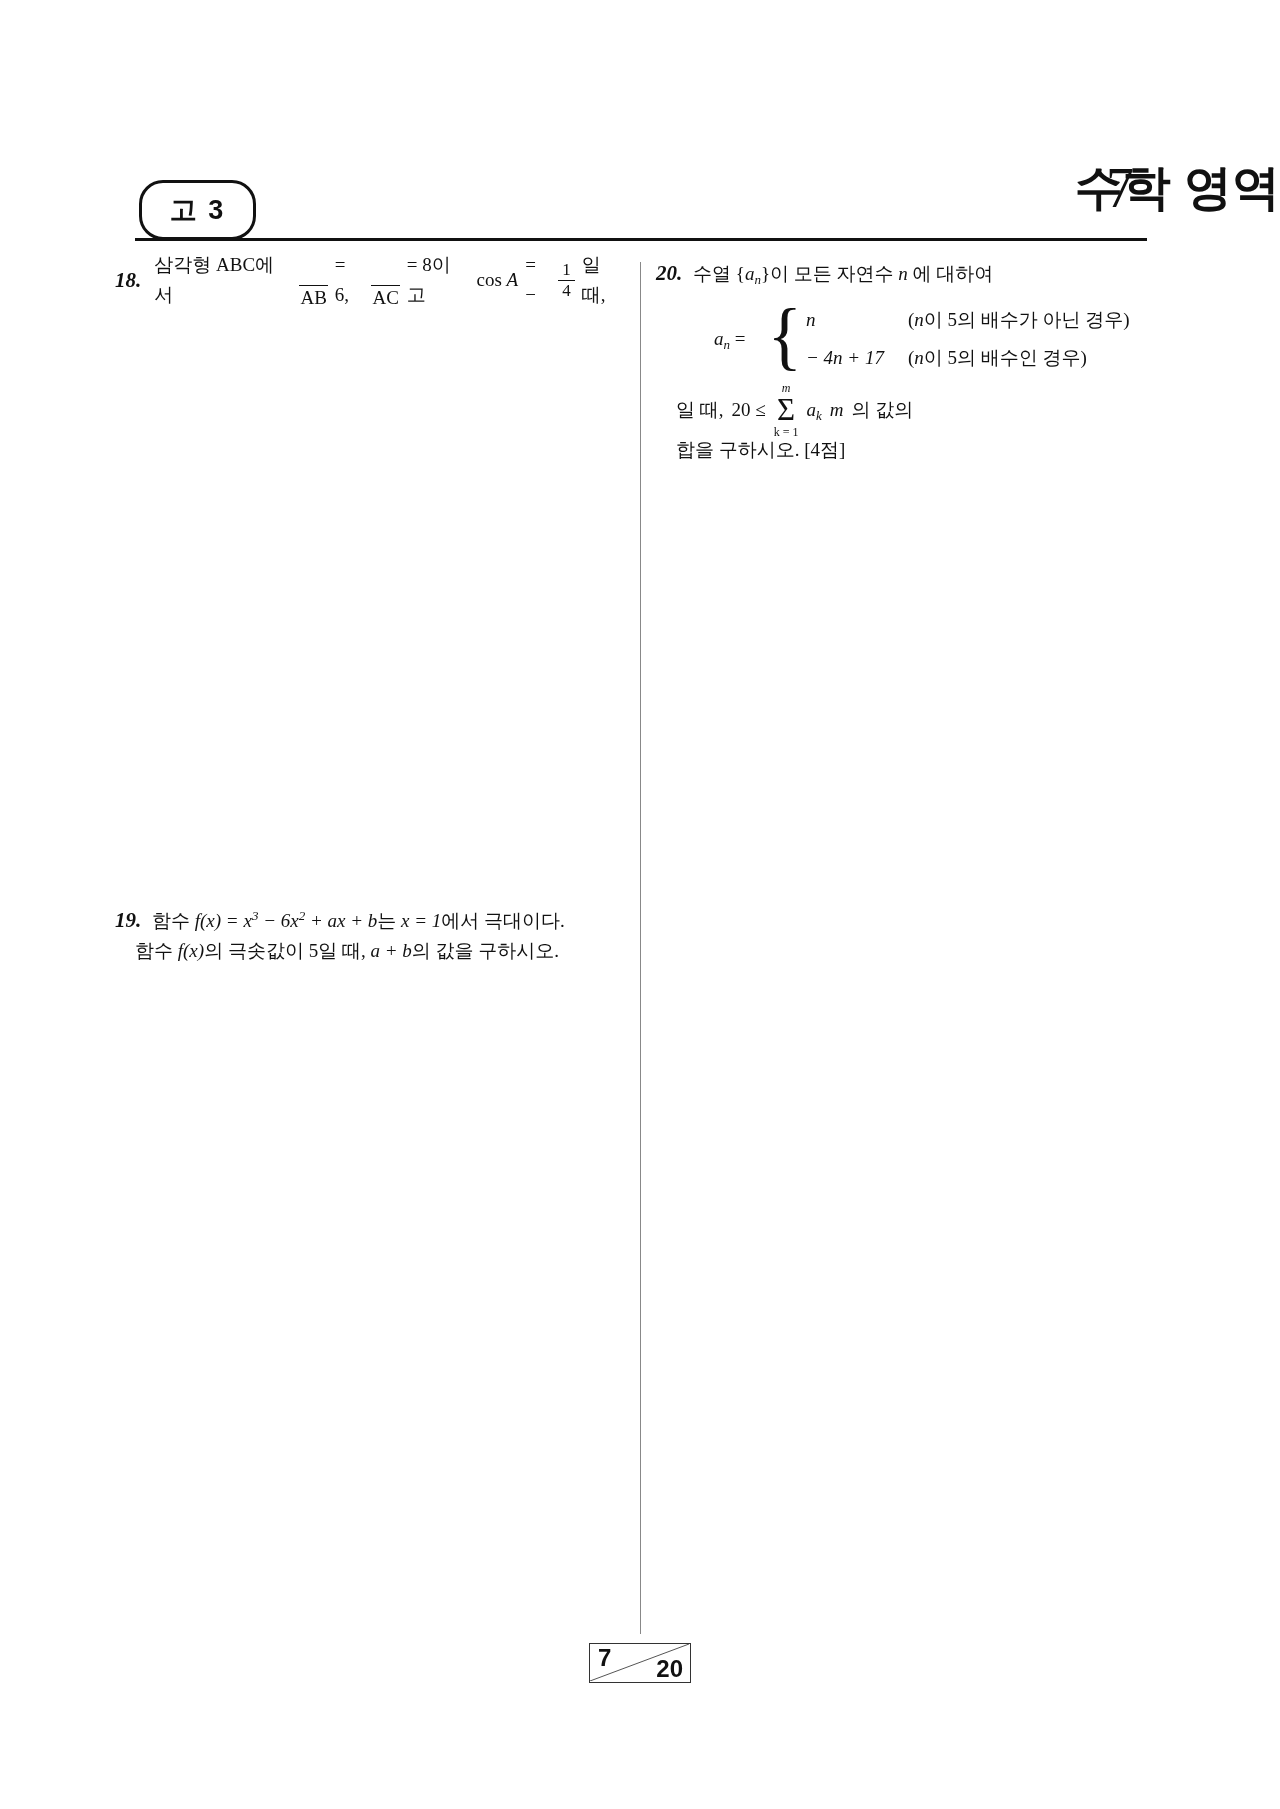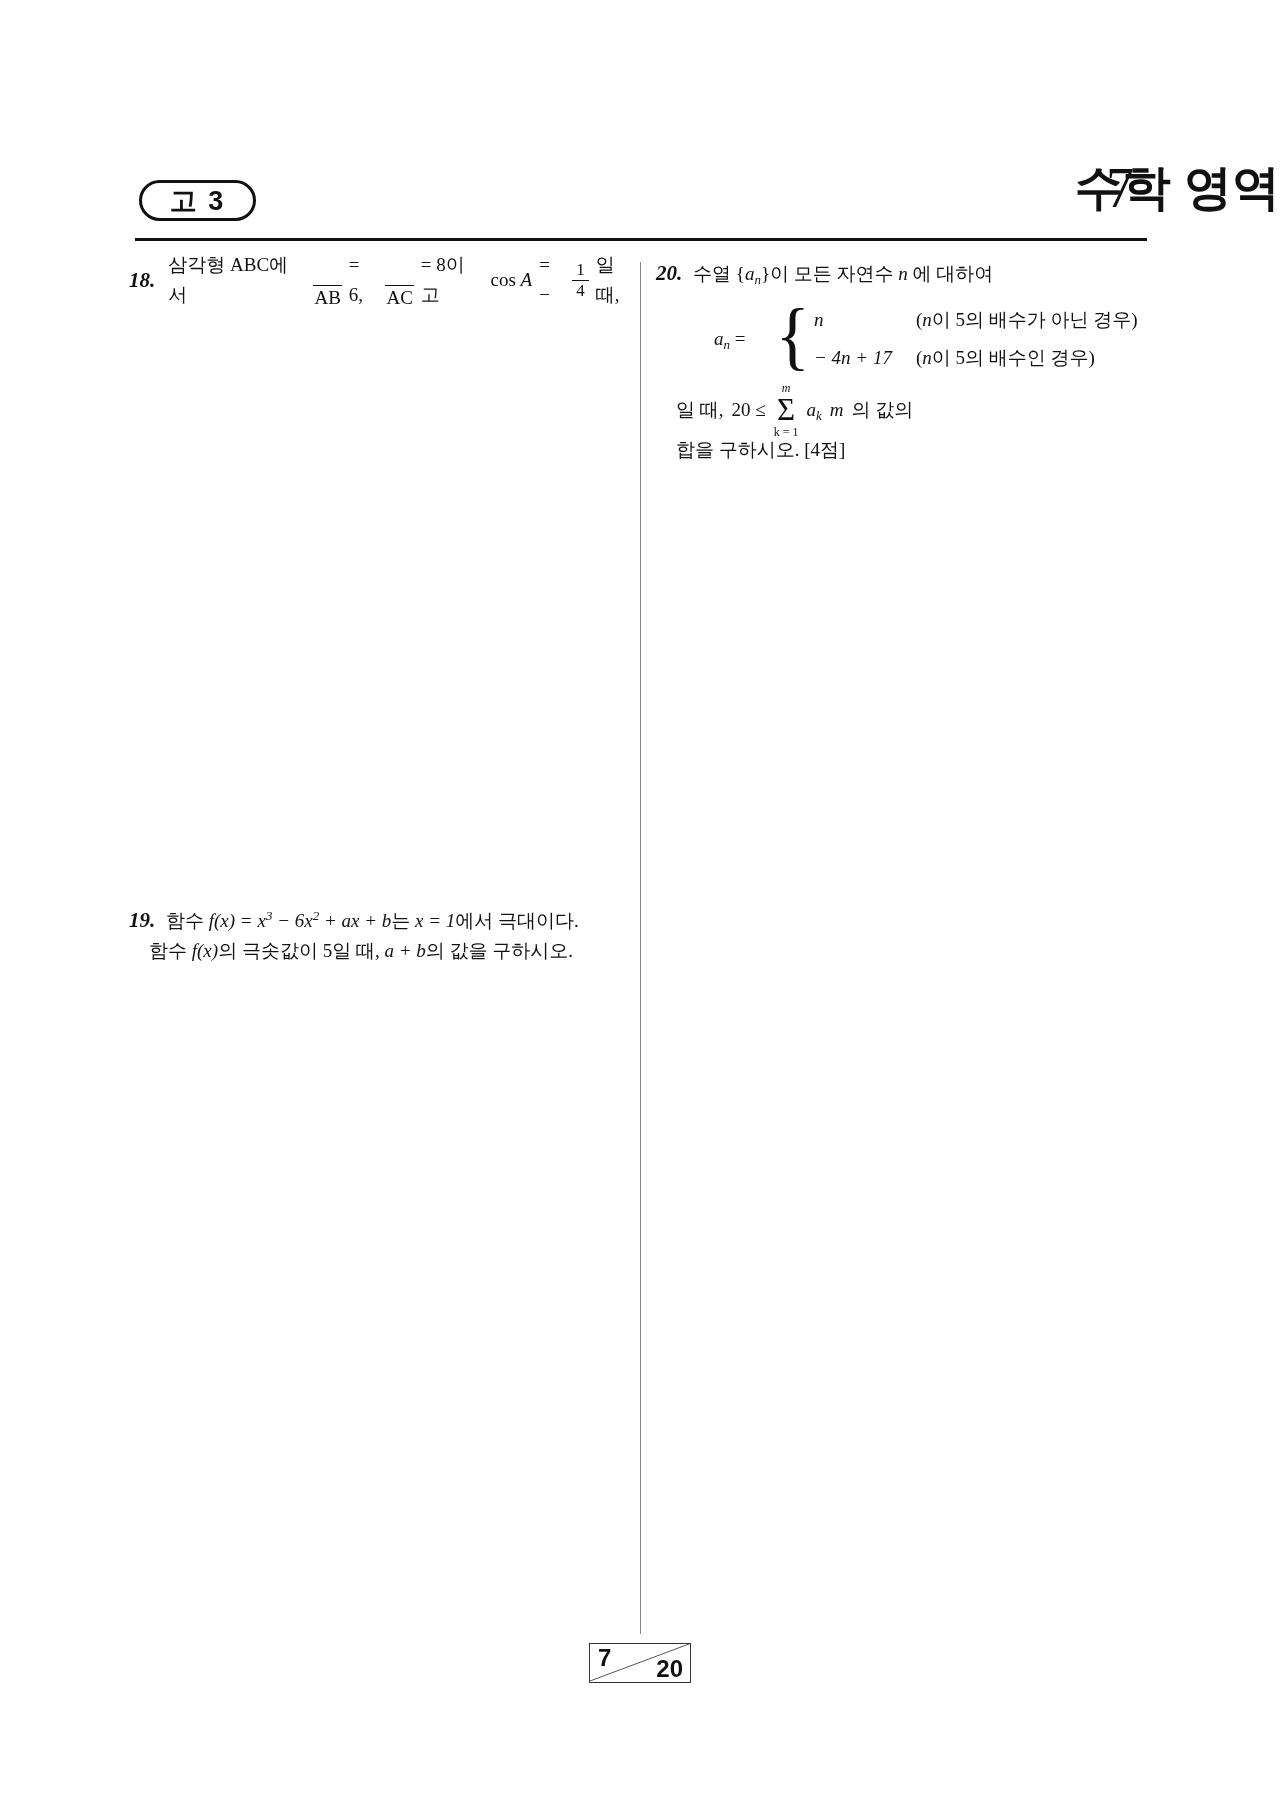--- a/index.html
+++ b/index.html
@@ -2,56 +2,56 @@
 <html><head>
 <meta charset="utf-8">
 <style>
   html,body{margin:0;padding:0;background:#e8e8e8;}
   .page{
     position:relative;width:1280px;height:1809px;margin:0 auto;background:#ffffff;
     font-family:"Liberation Serif","DejaVu Serif",serif;color:#111;overflow:hidden;
   }
   
   .grade-pill{
-    position:absolute;left:139px;top:180px;width:117px;height:41px;box-sizing:border-box;
+    position:absolute;left:139px;top:180px;width:117px;height:60px;box-sizing:border-box;
     border:3px solid #111;border-radius:24px;display:flex;align-items:center;justify-content:center;
     font-family:"Liberation Sans","DejaVu Sans",sans-serif;font-weight:bold;font-size:27px;letter-spacing:2px;
   }
   .page-title{
     position:absolute;left:0;right:0;top:156px;text-align:right;
     font-family:"Liberation Sans","DejaVu Sans",sans-serif;font-weight:800;font-size:48px;letter-spacing:0px;
   }
   .page-num{position:absolute;left:1106px;top:160px;font-size:56px;line-height:1;}
   .header-rule{position:absolute;left:135px;top:238px;width:1012px;height:3px;background:#111;}
   .col-divider{position:absolute;left:640px;top:262px;width:1px;height:1372px;background:#888;}
 
   
   .col{position:absolute;top:258px;font-size:19px;line-height:30px;}
-  .col-left{left:129px;width:514px;}
+  .col-left{left:115px;width:514px;}
   .col-right{left:656px;width:506px;}
   .qline{white-space:nowrap;}
   .cont{padding-left:20px;}
   .cont-deep{padding-left:33px;}
 
   .qnum{font-style:italic;font-weight:bold;font-size:21px;margin-right:6px;}
   .it{font-style:italic;}
   .ovl{display:inline-block;border-top:1.6px solid #111;line-height:1.12;padding:1px 1px 0 1px;margin-top:33px;}
   sup{font-size:13px;vertical-align:7px;line-height:0;}
   sub{font-size:13px;vertical-align:-4px;line-height:0;}
   .tight span{white-space:pre;}
 
   
   .flexline{display:flex;align-items:center;gap:7px;height:44px;}
   .frac{display:inline-flex;flex-direction:column;align-items:center;font-size:17px;line-height:1.15;}
   .frac .num{display:block;padding:0 4px;}
   .frac .den{display:block;padding:0 4px;border-top:1.4px solid #111;}
 
   
   .def-line{display:flex;align-items:center;margin:12px 0 0 58px;height:76px;}
-  .def-lhs{margin-right:24px;text-align:center;}
+  .def-lhs{margin-right:16px;text-align:center;}
   .brace{font-size:72px;font-weight:300;line-height:0.9;margin:0 4px 6px 6px;transform:scaleY(1.05);}
   .case-col{display:flex;flex-direction:column;justify-content:center;gap:4px;}
   .case-row{display:flex;align-items:center;height:34px;}
   .case-expr{min-width:102px;}
   .sum-line{display:flex;align-items:center;gap:8px;height:50px;margin-top:8px;}
   .sum{display:inline-flex;flex-direction:column;align-items:center;line-height:1;}
   .sum .top{font-size:12px;font-style:italic;margin-bottom:1px;}
   .sum .sigma{font-size:31px;line-height:0.95;}
   .sum .bot{font-size:12px;margin-top:1px;}
 

